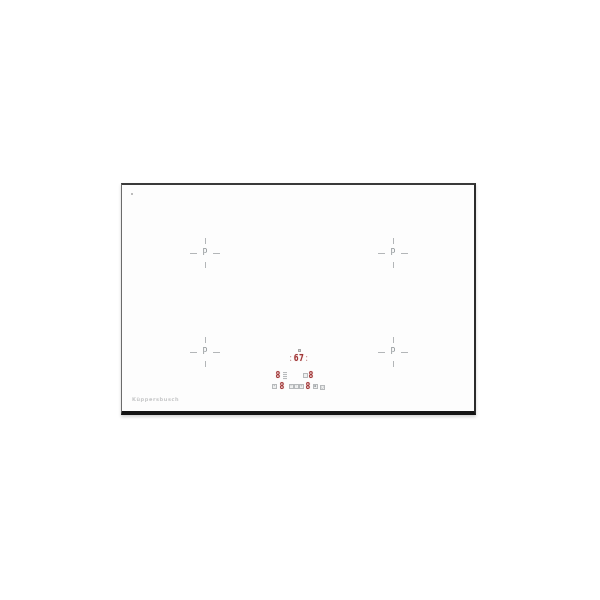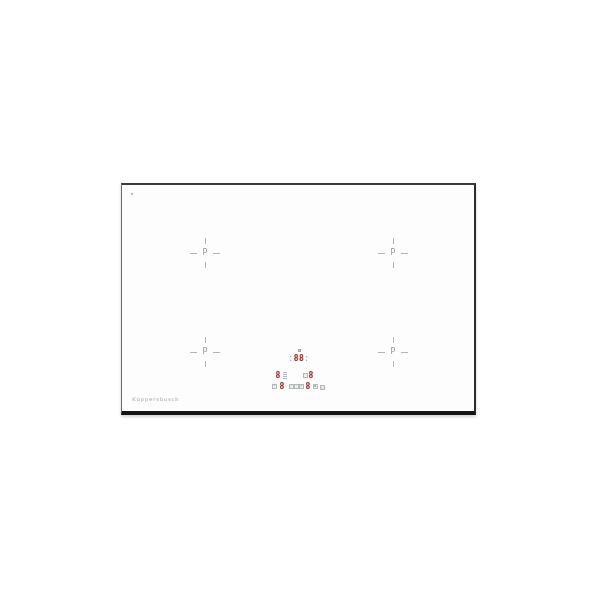--- a/index.html
+++ b/index.html
@@ -118,21 +118,21 @@
   <div class="zone-marker zm-front-right">
     <span class="dash-h dash-left"></span>
     <span class="dash-h dash-right"></span>
     <span class="dash-v dash-top"></span>
     <span class="dash-v dash-bottom"></span>
     <span class="p">P</span>
   </div>
 
   <div class="timer-sensor"></div>
   <div class="timer">
-    <span class="colon">:</span><span class="digits">88</span><span class="colon">:</span>
+    <span class="colon">:</span><span class="digits">67</span><span class="colon">:</span>
   </div>
 
   <div class="digit d-rear-left">8</div>
   <div class="bars-icon bars-pos"></div>
   <div class="key k-zone"></div>
   <div class="digit d-rear-right">8</div>
 
   <div class="key k-lock">•</div>
   <div class="digit d-front-left">8</div>
   <div class="key k-minus">−</div>

